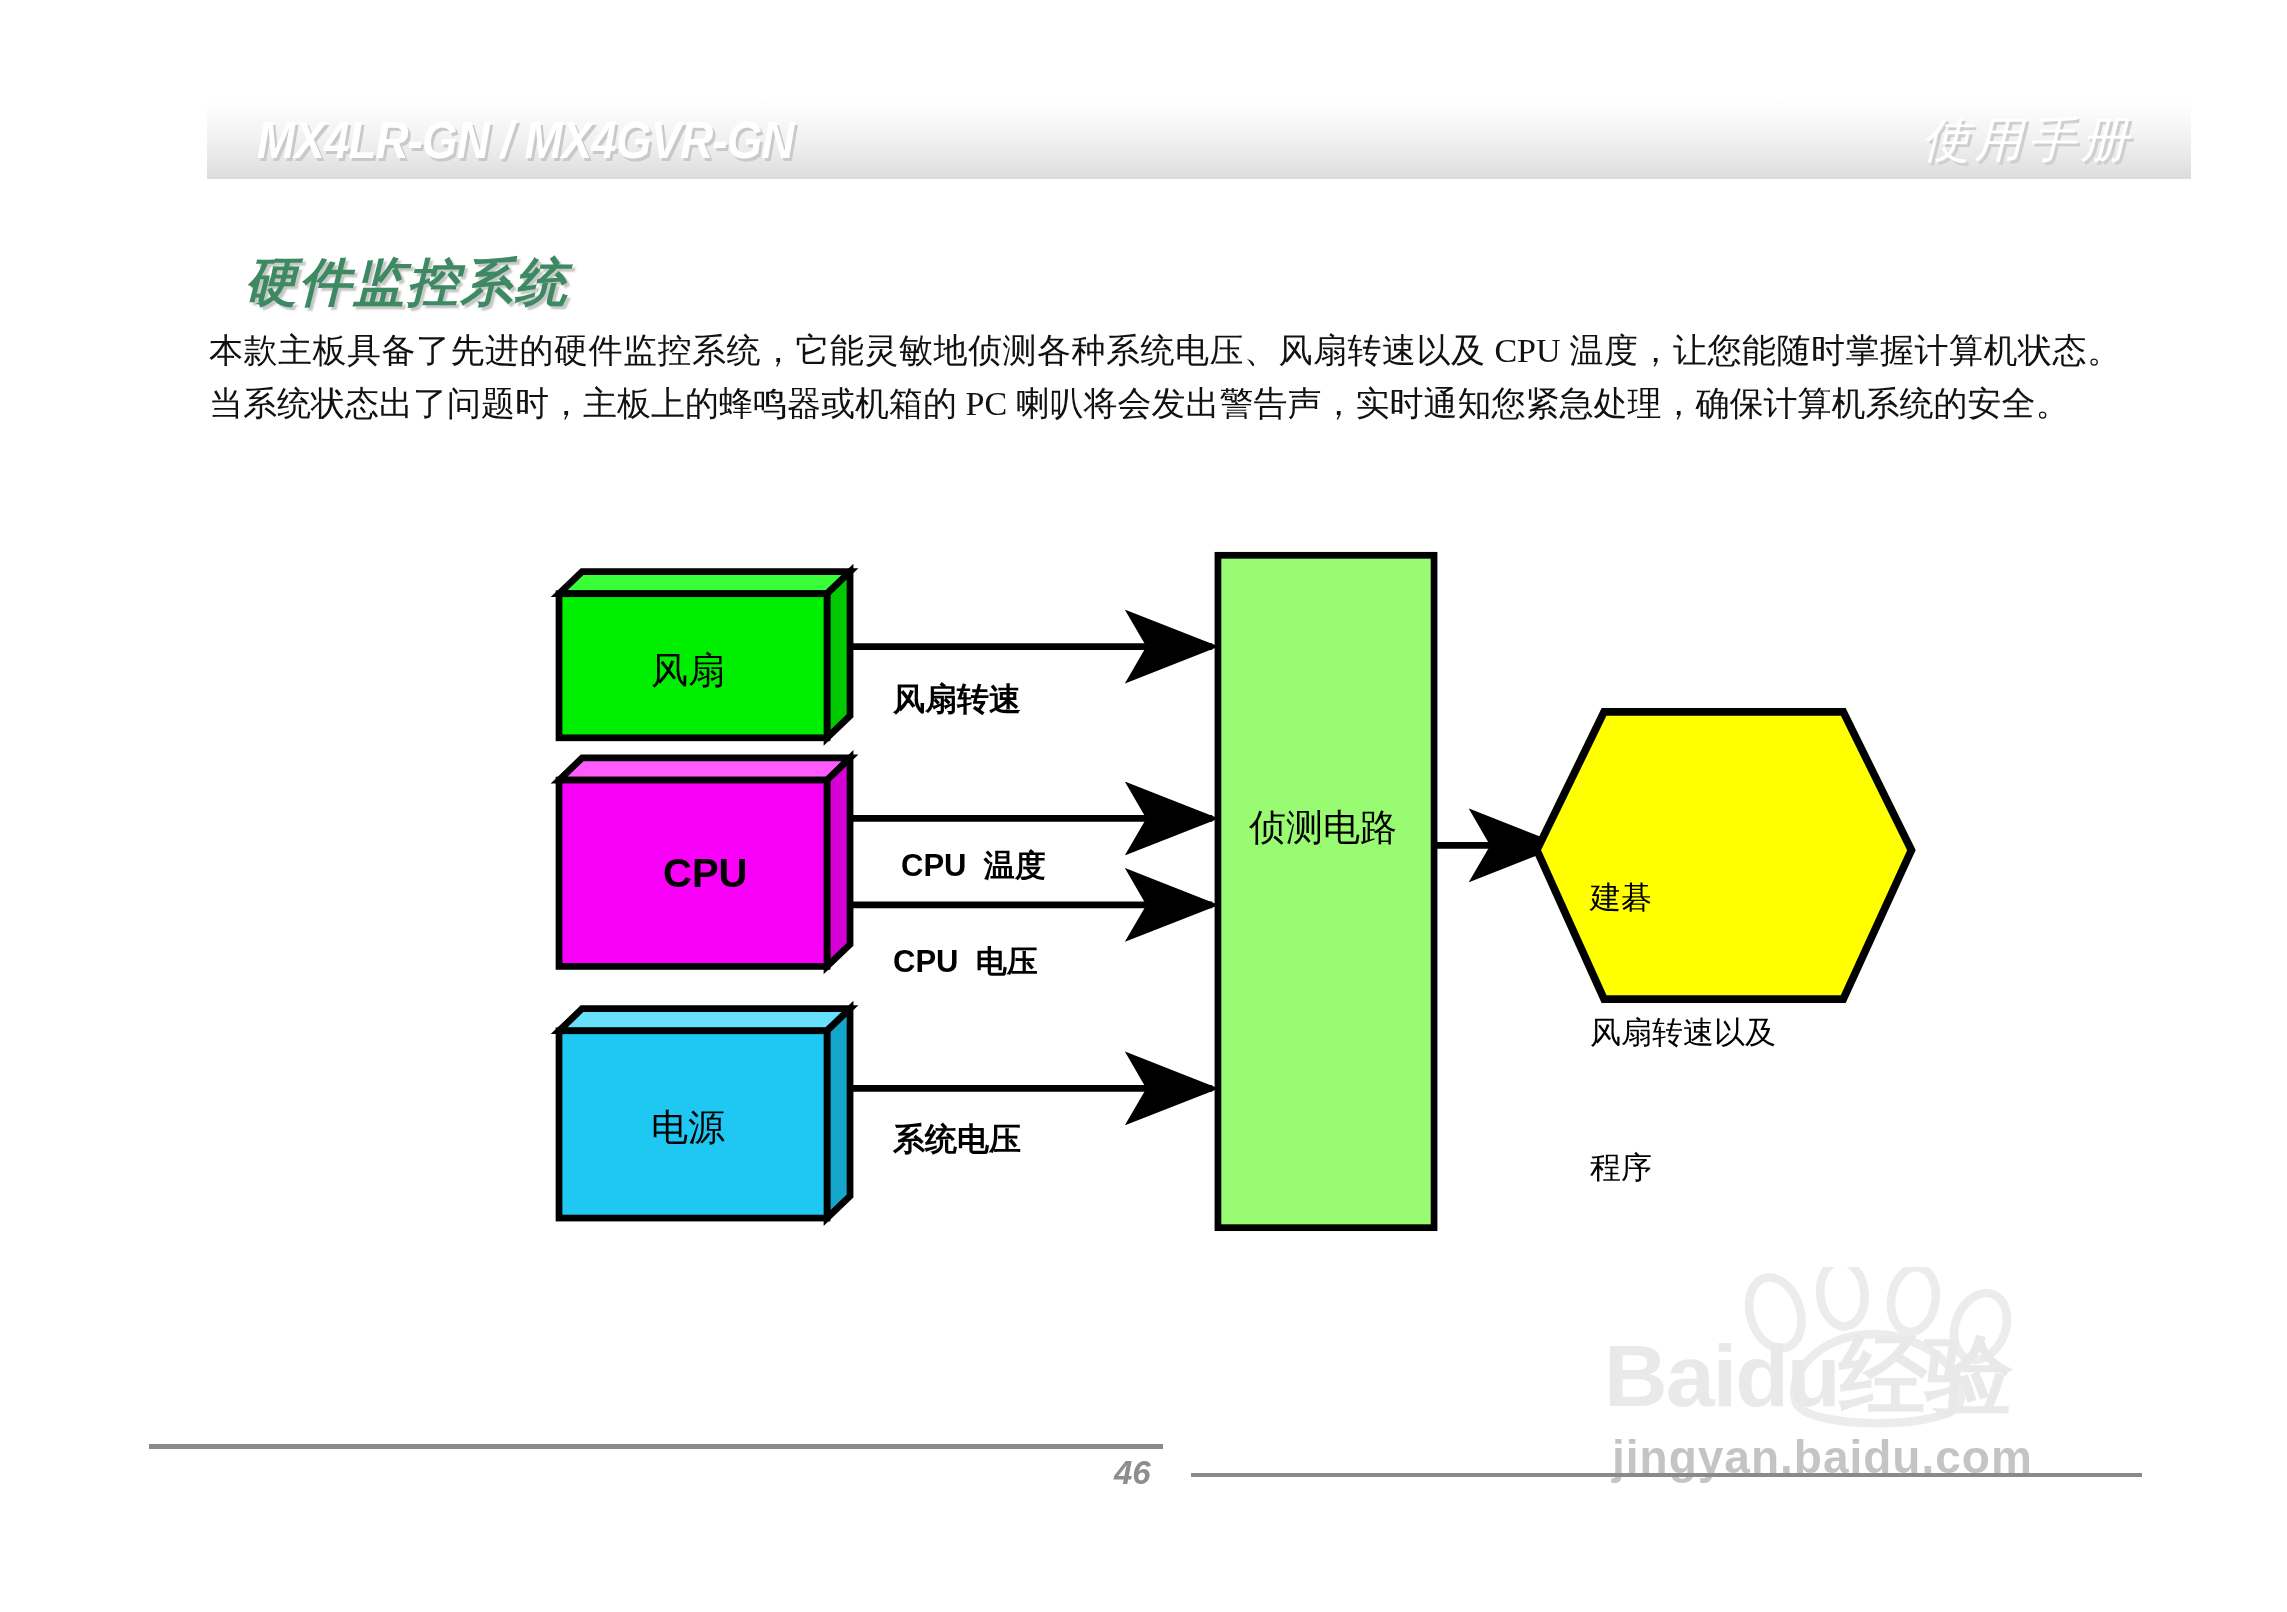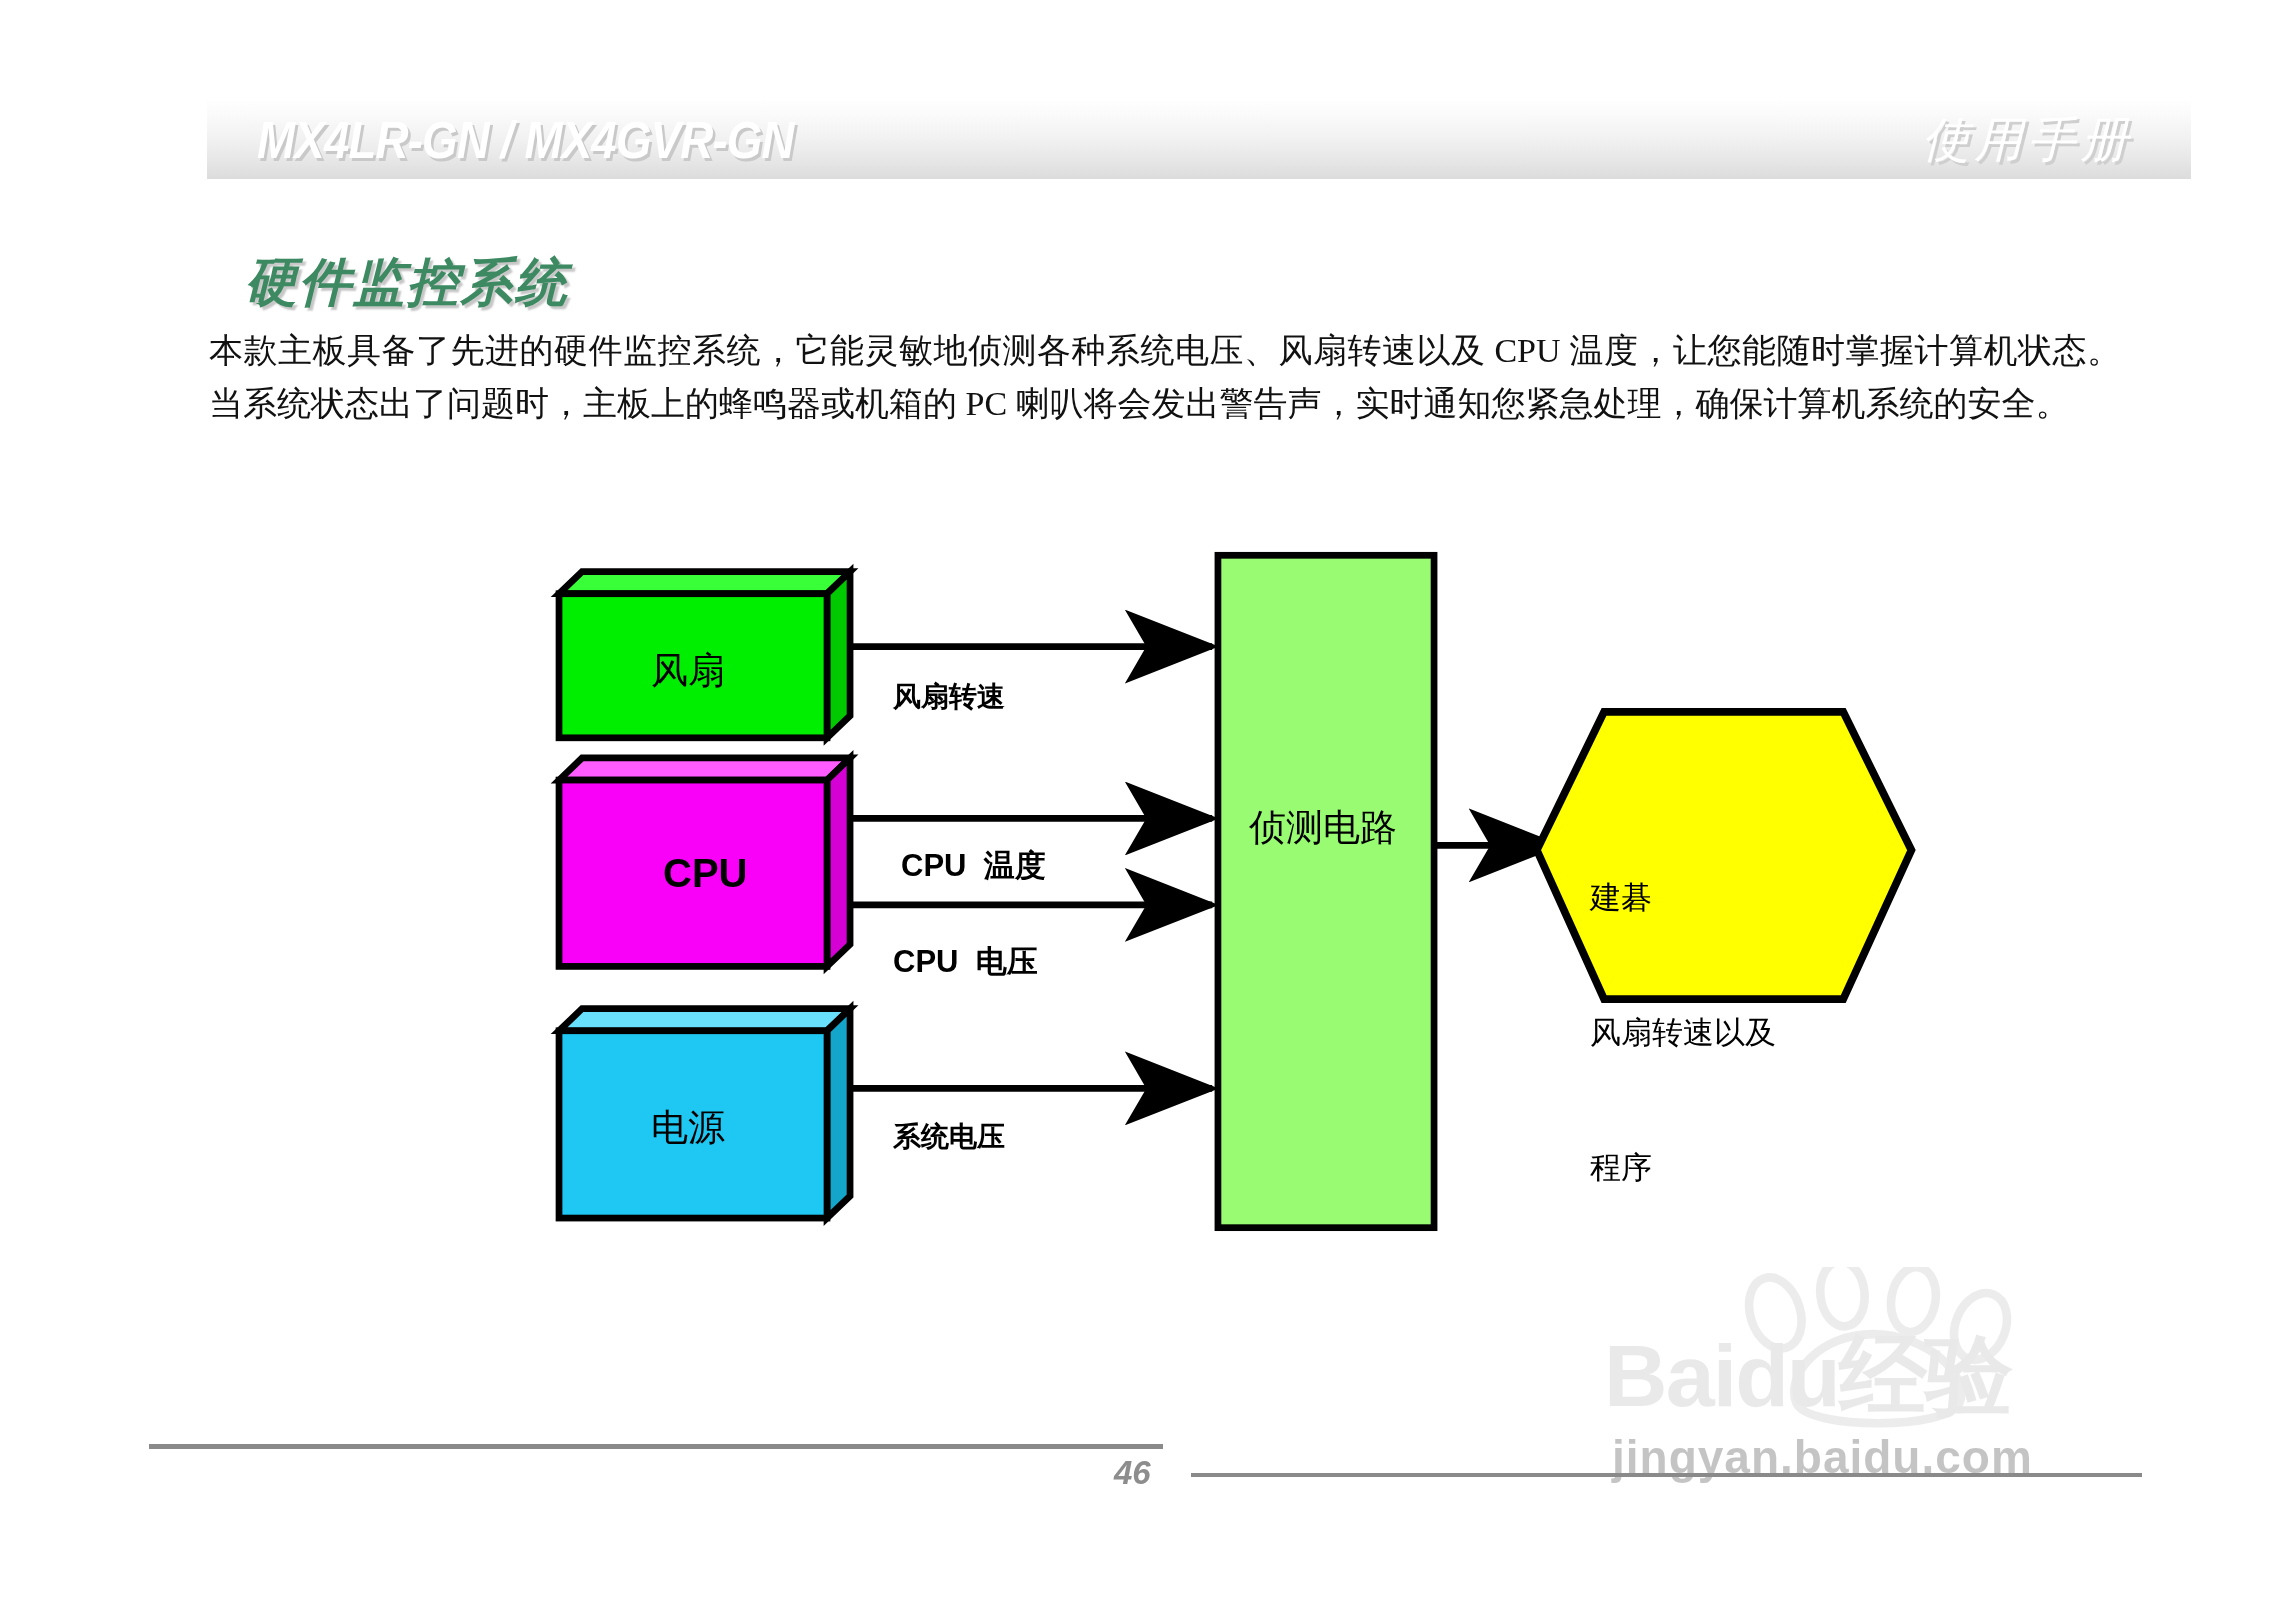--- a/index.html
+++ b/index.html
@@ -104,21 +104,21 @@
     font-size: 37px;
     font-weight: normal;
   }
   .box-label-en {
     font-family: "Liberation Sans", "DejaVu Sans", sans-serif;
     font-size: 40px;
     font-weight: bold;
   }
   .arrow-label {
     font-family: Liberation Mono, monospace;
-    font-size: 28px;
+    font-size: 32px;
     font-weight: bold;
   }
   .arrow-label-mixed {
     font-family: "Liberation Sans", "DejaVu Sans", sans-serif;
     font-size: 31px;
     font-weight: bold;
   }
   .detect-label {
     font-family: "Liberation Serif", "DejaVu Serif", serif;
     font-size: 37px;

